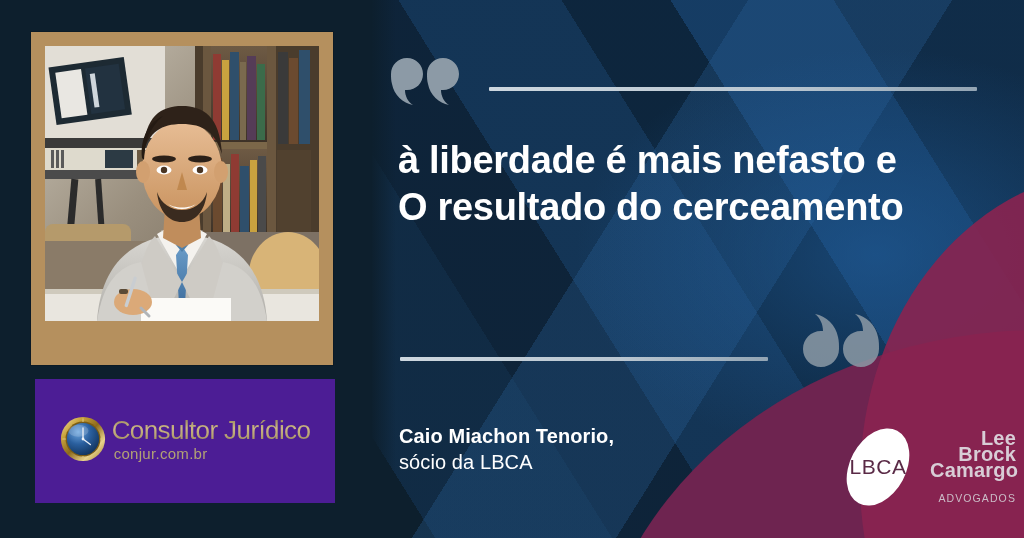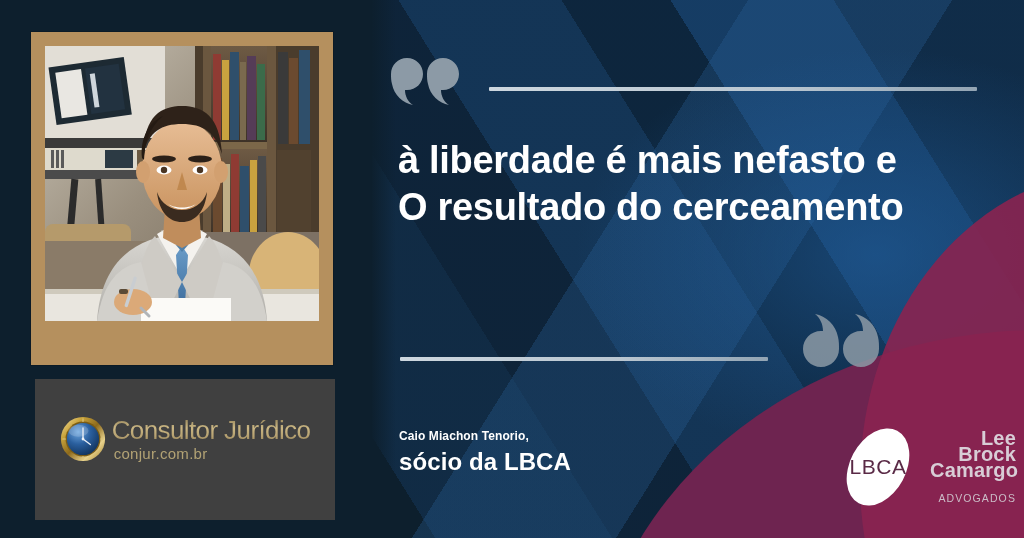--- a/index.html
+++ b/index.html
@@ -117,22 +117,22 @@
     background: #6d6257;
   }
   .photo-svg { display:block; width:274px; height:275px; }
 
   
   .logo-box {
     position: absolute;
     left: 35px;
     top: 379px;
     width: 300px;
-    height: 141px;
-    background: #404040;
+    height: 124px;
+    background: #4c1d95;
   }
   .conjur-wrap {
     position: absolute;
     left: 0; top: 0;
     width: 300px; height: 120px;
     display: flex;
     align-items: center;
     justify-content: center;
   }
   .conjur-row { display: flex; align-items: center; gap: 6px; }
@@ -188,28 +188,28 @@
   .quote-line { display: block; white-space: nowrap; }
 
   
   .attrib {
     position: absolute;
     left: 399px;
     top: 423px;
     color: #ffffff;
   }
   .attrib-name {
-    font-size: 12px;
+    font-size: 20px;
     font-weight: 700;
     line-height: 26px;
     letter-spacing: 0.1px;
   }
   .attrib-role {
-    font-size: 24px;
-    font-weight: 700;
+    font-size: 20px;
+    font-weight: 400;
     line-height: 26px;
     letter-spacing: 0.1px;
   }
 
   
   .lbca { position: absolute; left: 832px; top: 424px; width: 186px; height: 90px; }
   .lbca-badge { position: absolute; left: 0; top: 0; width: 92px; height: 86px; }
   .lbca-words {
     position: absolute;
     left: 98px;

